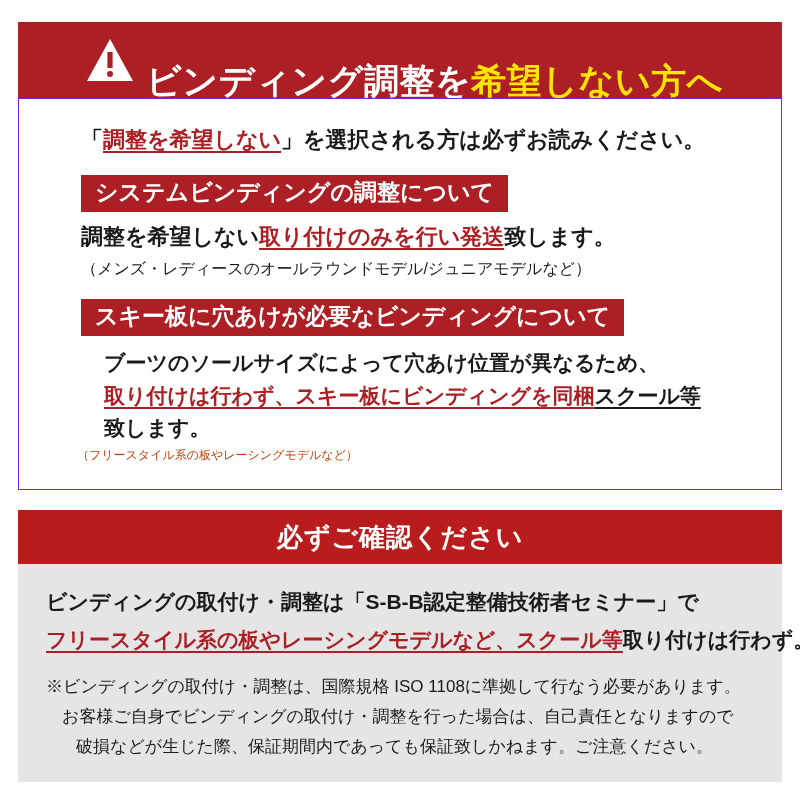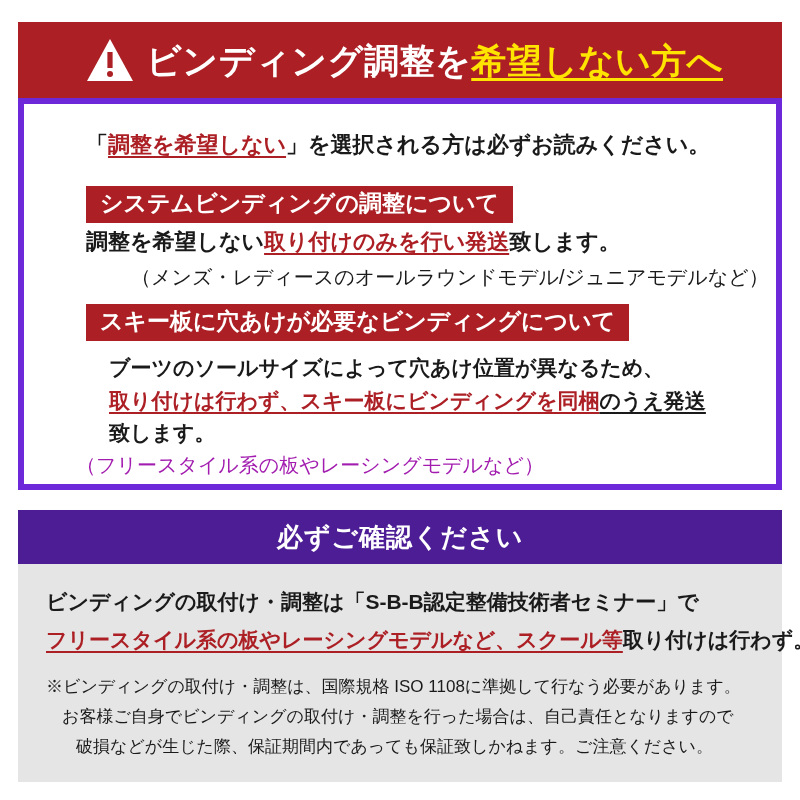--- a/index.html
+++ b/index.html
@@ -23,21 +23,21 @@
 
   
   .header-band {
     position: absolute;
     left: 18px;
     top: 22px;
     width: 764px;
     height: 76px;
     background: #ac1f24;
     display: flex;
-    align-items: center;
+    align-items: flex-end;
     box-sizing: border-box;
     padding-left: 62px;
   }
   .warn-icon {
     position: absolute;
     left: 68px;
     top: 50%;
     transform: translateY(-50%);
     width: 48px;
     height: 44px;
@@ -61,21 +61,21 @@
 
   
   .top-block {
     position: absolute;
     left: 18px;
     top: 98px;
     width: 764px;
     height: 392px;
     background: #ffffff;
     box-sizing: border-box;
-    border: 6px solid #6d28d9;
+    border: 1px solid #6d28d9;
   }
 
   .lead {
     position: absolute;
     left: 62px;
     top: 26px;
     font-size: 22px;
     color: #1a1a1a;
     font-weight: bold;
     white-space: nowrap;
@@ -91,59 +91,58 @@
     position: absolute;
     background: #ac1f24;
     color: #ffffff;
     font-size: 23px;
     font-weight: bold;
     padding: 5px 14px 7px 14px;
     line-height: 1.1;
     white-space: nowrap;
     box-sizing: border-box;
   }
-  .sec1-bar { left: 62px; top: 76px; margin-top: 6px; }
+  .sec1-bar { left: 62px; top: 76px; }
   .sec2-bar { left: 62px; top: 200px; }
 
   .sec-text {
     position: absolute;
     font-size: 22px;
     color: #1a1a1a;
     font-weight: bold;
     line-height: 1.45;
     white-space: nowrap;
   }
   .sec1-text { left: 62px; top: 122px; }
   .sec1-note {
     position: absolute;
     left: 62px;
     top: 160px;
-    font-size: 20px;
-    color: #1a1a1a;
-    white-space: nowrap;
-    margin-left: 45px;
+    font-size: 16px;
+    color: #1a1a1a;
+    white-space: nowrap;
   }
 
   .sec2-text {
     position: absolute;
     left: 62px;
     top: 248px;
     font-size: 21px;
     color: #1a1a1a;
     font-weight: bold;
     line-height: 1.55;
     width: 660px;
     margin-left: 23px;
   }
   .sec2-note {
     position: absolute;
-    left: 52px;
+    left: 58px;
     top: 348px;
-    font-size: 20px;
-    color: #a21caf;
+    font-size: 12px;
+    color: #c2410c;
     white-space: nowrap;
   }
 
   .red-u2 {
     color: #ac1f24;
     text-decoration: underline;
     text-decoration-thickness: 2px;
     text-underline-offset: 4px;
   }
   .blk-u {
@@ -153,21 +152,21 @@
     text-underline-offset: 4px;
   }
 
   
   .gray-band {
     position: absolute;
     left: 18px;
     top: 510px;
     width: 764px;
     height: 54px;
-    background: #4c1d95;
+    background: #b91c1c;
     display: flex;
     align-items: center;
     justify-content: center;
   }
   .gray-title {
     color: #ffffff;
     font-size: 26px;
     font-weight: bold;
     letter-spacing: 1px;
   }
@@ -240,21 +239,21 @@
     <div class="sec-text sec1-text">
       <span>調整を希望しない</span><span class="red-u2">取り付けのみを行い発送</span><span>致します。</span>
     </div>
 
     <div class="sec1-note">（メンズ・レディースのオールラウンドモデル/ジュニアモデルなど）</div>
 
     <div class="sec-bar sec2-bar">スキー板に穴あけが必要なビンディングについて</div>
 
     <div class="sec2-text">
       <div>ブーツのソールサイズによって穴あけ位置が異なるため、</div>
-      <div><span class="red-u2">取り付けは行わず、スキー板にビンディングを同梱</span><span class="blk-u">のうえ発送</span></div>
+      <div><span class="red-u2">取り付けは行わず、スキー板にビンディングを同梱</span><span class="blk-u">スクール等</span></div>
       <div>致します。</div>
     </div>
 
     <div class="sec2-note">（フリースタイル系の板やレーシングモデルなど）</div>
   </div>
 
   <div class="gray-band">
     <span class="gray-title">必ずご確認ください</span>
   </div>
 

